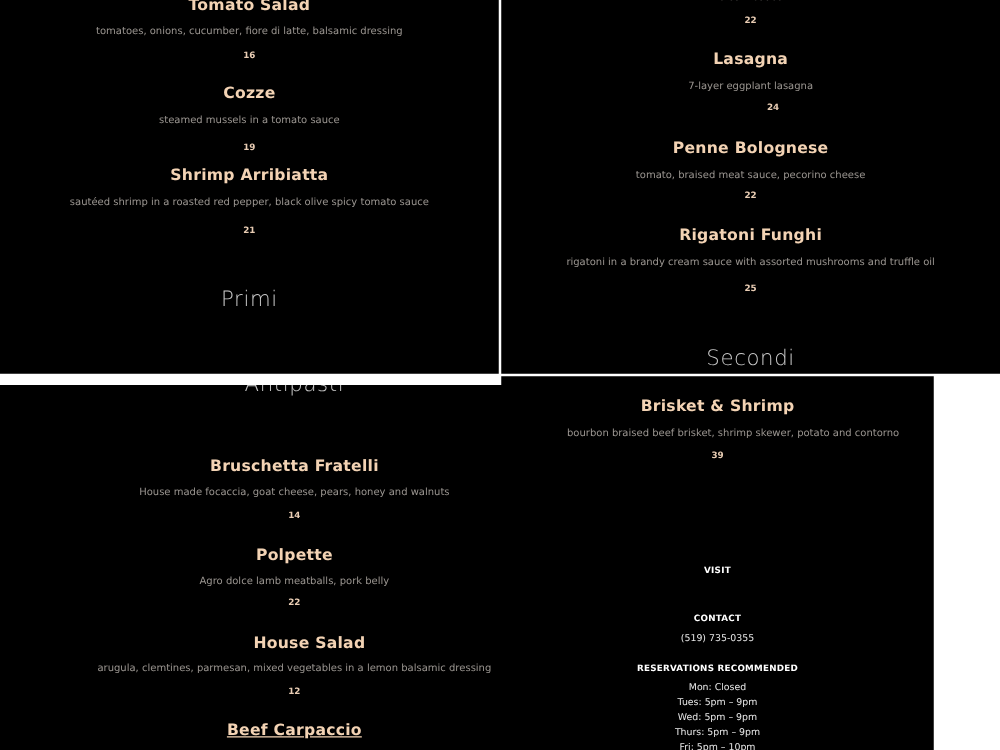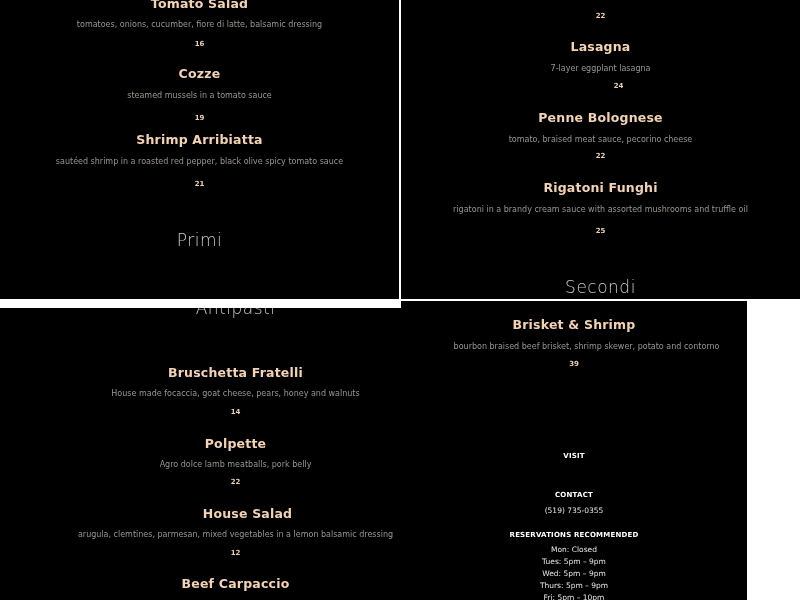--- a/index.html
+++ b/index.html
@@ -63,21 +63,21 @@
   <div class="abs dish-price" style="top:100px;">14</div>
 
   <div class="abs dish-name" style="top:128px;">Polpette</div>
   <div class="abs dish-desc" style="top:152px;">Agro dolce lamb meatballs, pork belly</div>
   <div class="abs dish-price" style="top:170px;">22</div>
 
   <div class="abs dish-name" style="top:198px;padding-left:24px;">House Salad</div>
   <div class="abs dish-desc" style="top:222px;">arugula, clemtines, parmesan, mixed vegetables in a lemon balsamic dressing</div>
   <div class="abs dish-price" style="top:241px;">12</div>
 
-  <div class="abs dish-name" style="top:268px;">Beef Carpaccio</div>
+  <div class="abs dish-name" style="top:268px;text-decoration:underline;">Beef Carpaccio</div>
   <div class="abs dish-desc" style="top:292px;">Arugula, parmesan, lemon aioli</div>
 </div>
 
 <div class="tile tile-br">
   <div class="abs dish-name" style="top:16px;">Brisket &amp; Shrimp</div>
   <div class="abs dish-desc" style="top:41px;margin-left:25px;">bourbon braised beef brisket, shrimp skewer, potato and contorno</div>
   <div class="abs dish-price" style="top:59px;">39</div>
 
   <div class="abs info-head" style="top:151px;">VISIT</div>
   <div class="abs info-head" style="top:190px;">CONTACT</div>

